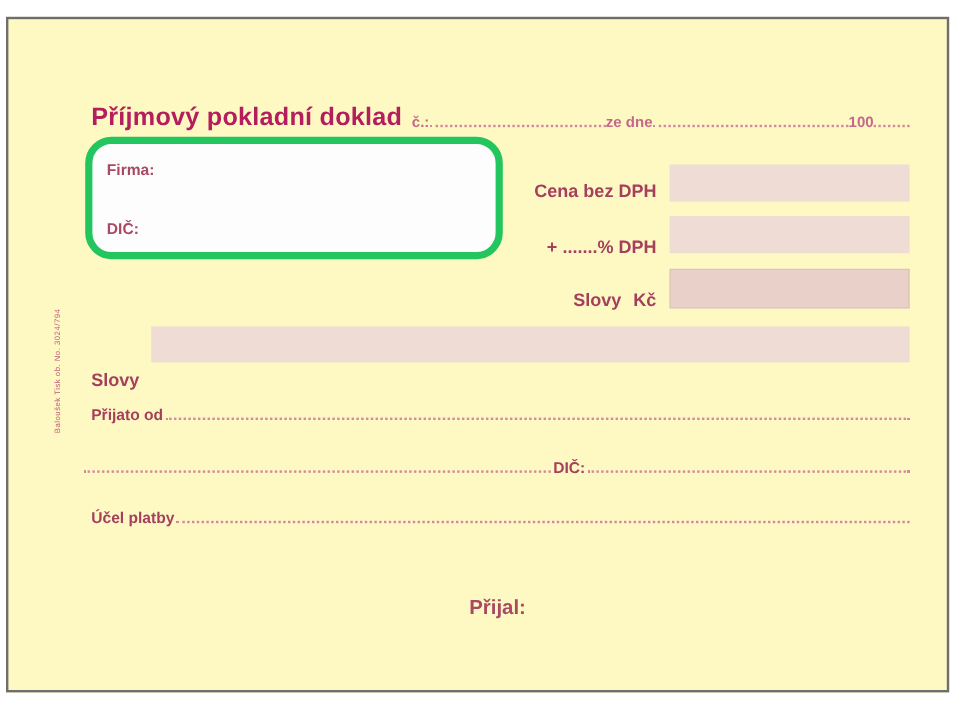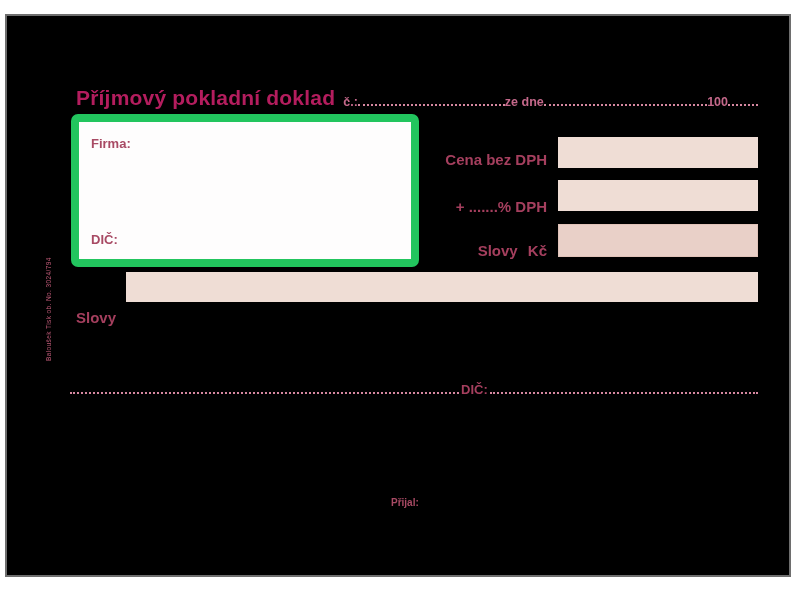--- a/index.html
+++ b/index.html
@@ -2,21 +2,21 @@
 <html><head>
 <meta charset="utf-8">
 <style>
   html,body{margin:0;padding:0;background:#ffffff;}
   body{
     width:800px;height:600px;position:relative;overflow:hidden;
     font-family:"Liberation Sans", sans-serif;
   }
   .page{
     position:absolute;left:5px;top:14px;width:786px;height:563px;
-    background:#000000;border:2px solid #6e6e6e;box-sizing:border-box;
+    background:#fef9c3;border:2px solid #6e6e6e;box-sizing:border-box;
   }
   .inner{position:absolute;left:0;top:0;width:100%;height:100%;}
 
   
   .title-row{
     position:absolute;left:69px;top:64px;width:682px;height:28px;
     display:flex;align-items:flex-end;
   }
   .form-title{
     font-size:21px;font-weight:bold;color:#b41d5e;line-height:1;
@@ -28,22 +28,22 @@
   }
   .leader{
     border-bottom:2px dotted #d687a0;height:2px;margin-bottom:2px;
   }
   .leader.grow1{flex:1.35;}
   .leader.grow2{flex:1.5;}
   .leader.tail{width:30px;}
 
   
   .firma-box{
-    position:absolute;left:64px;top:98px;width:348px;height:153px;
-    border:8px solid #22c55e;border-radius:7px;background:#fefdfd;
+    position:absolute;left:64px;top:98px;width:348px;height:102px;
+    border:6px solid #22c55e;border-radius:22px;background:#fefdfd;
     box-sizing:border-box;
   }
   .firma-label{position:absolute;left:12px;top:14px;font-size:13px;font-weight:600;color:#a84a64;}
   .dic-label-box{position:absolute;left:12px;bottom:12px;font-size:13px;font-weight:600;color:#a84a64;}
 
   
   .amt-label{
     position:absolute;right:242px;font-size:15px;font-weight:bold;
     color:#a53f5e;text-align:right;white-space:nowrap;line-height:1;margin-left:40px;
   }
@@ -71,21 +71,21 @@
   }
   .dotrow .leader{flex:1;}
   .row-prijato{left:69px;top:316px;width:682px;}
   .row-dic{left:63px;top:360px;width:688px;}
   .row-dic .lead-a{flex:1.45;}
   .row-dic .lbl{margin:0 2px;}
   .row-dic .lead-b{flex:1;}
   .row-ucel{left:69px;top:402px;width:682px;}
 
   .prijal-label{
-    position:absolute;left:384px;top:482px;font-size:10px;font-weight:bold;
+    position:absolute;left:384px;top:482px;font-size:17px;font-weight:bold;
     color:#a84a64;line-height:1;
   }
 
   
   .vertical-note{
     position:absolute;left:38px;top:230px;height:115px;width:12px;
     writing-mode:vertical-rl;transform:rotate(180deg);
     font-size:6.5px;color:#c05a78;letter-spacing:0.4px;white-space:nowrap;
     overflow:hidden;
   }
@@ -115,26 +115,34 @@
     <div class="amt-label r2">+ .......% DPH</div>
     <div class="amt-label r3">Slovy Kč</div>
 
     <div class="amt-box b1"></div>
     <div class="amt-box b2"></div>
     <div class="amt-box b3"></div>
 
     <div class="slovy-strip"></div>
     <div class="slovy-label">Slovy</div>
 
+    <div class="dotrow row-prijato">
+      <span class="lbl">Přijato od</span>
+      <span class="leader"></span>
+    </div>
 
     <div class="dotrow row-dic">
       <span class="leader lead-a"></span>
       <span class="lbl">DIČ:</span>
       <span class="leader lead-b"></span>
     </div>
 
+    <div class="dotrow row-ucel">
+      <span class="lbl">Účel platby</span>
+      <span class="leader"></span>
+    </div>
 
     <div class="prijal-label">Přijal:</div>
 
     <div class="vertical-note">Baloušek Tisk ob. No. 3024/794</div>
 
   </div>
 </div>
 
 </body></html>

